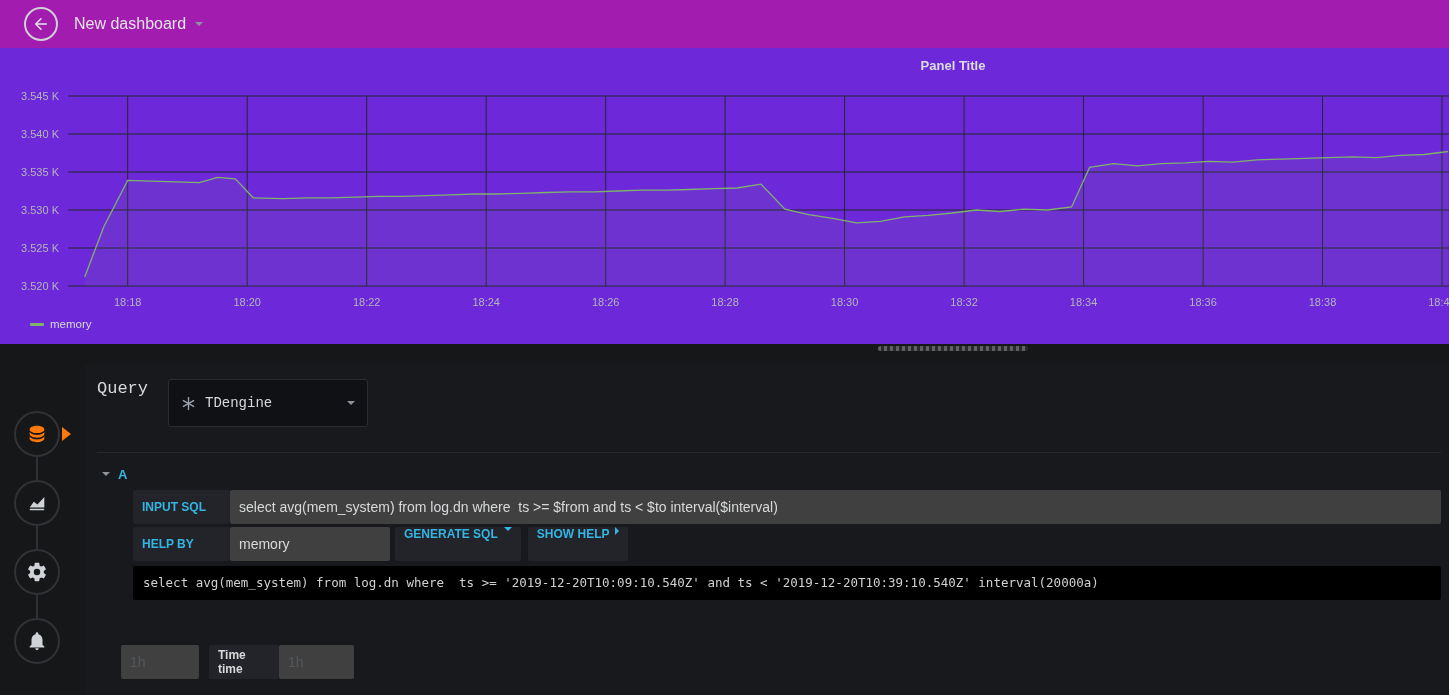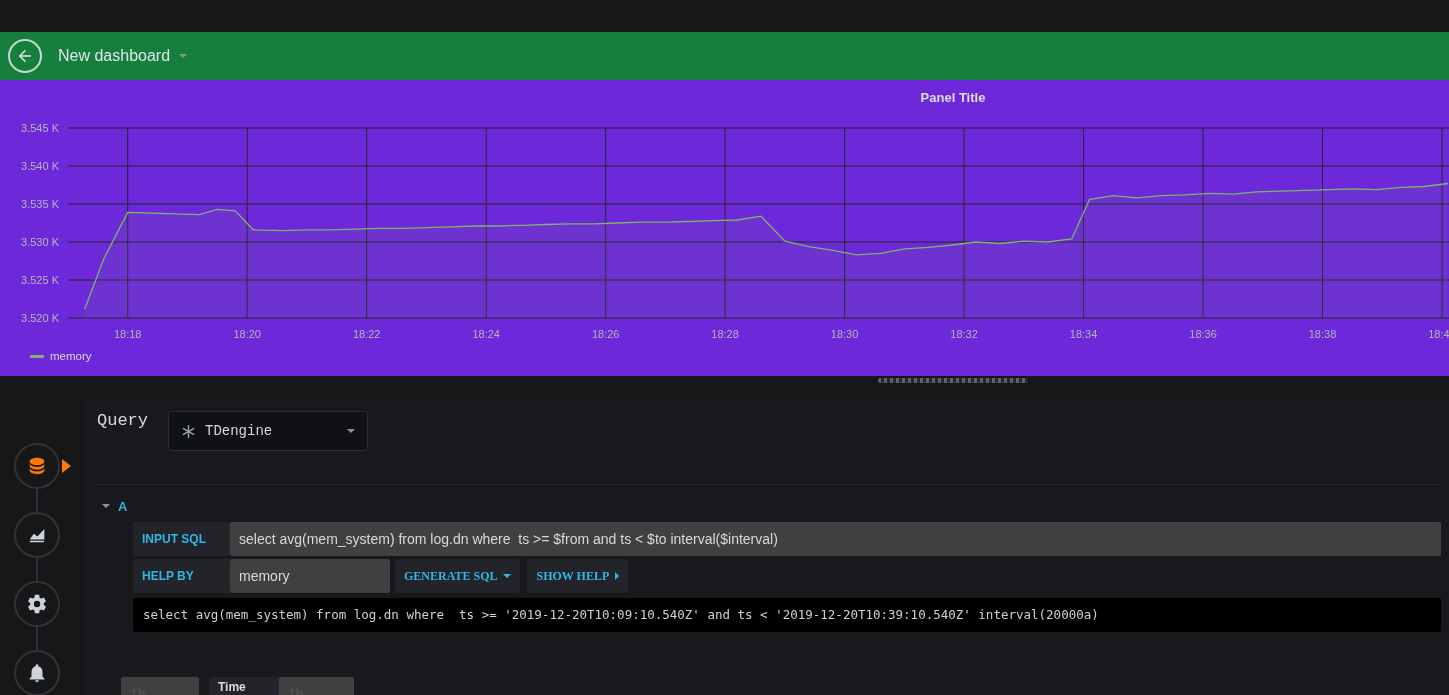--- a/index.html
+++ b/index.html
@@ -1,20 +1,20 @@
 <!DOCTYPE html>
 <html><head>
 <meta charset="utf-8">
 <style>
   * { margin:0; padding:0; box-sizing:border-box; }
   html,body { width:1449px; height:695px; overflow:hidden; background:#161719;
     font-family:"Liberation Sans", sans-serif; color:#d8d9da; }
 
   
-  .topbar { height:48px; display:flex; align-items:center; padding-left:8px; background:#15803d;margin-top:32px; }
+  .topbar { height:48px; display:flex; align-items:center; padding-left:24px; background:#a21caf; }
   .back-btn { width:34px; height:34px; border-radius:50%; border:2px solid #d0d1d3;
     background:transparent; display:flex; align-items:center; justify-content:center;
     cursor:pointer; margin-right:16px; }
   .dash-title-wrap { display:flex; align-items:center; gap:9px; cursor:pointer; }
   .dash-title { font-size:16px; font-weight:500; color:#e3e4e6; }
 
   .caret-down { width:0; height:0; border-left:4px solid transparent; border-right:4px solid transparent;
     border-top:4px solid #8d939b; display:inline-block; }
   .caret-right { width:0; height:0; border-top:4px solid transparent; border-bottom:4px solid transparent;
     border-left:4px solid #33b5e5; display:inline-block; }
@@ -46,21 +46,21 @@
     display:flex; align-items:center; justify-content:center; cursor:pointer; position:relative; z-index:1; }
   .tab svg { display:block; }
   .tab-pointer { position:absolute; right:-13px; top:50%; transform:translateY(-50%);
     width:0; height:0; border-top:7px solid transparent; border-bottom:7px solid transparent;
     border-left:9px solid #ff780a; }
 
   .editor-content { flex:1; background:#18191c; padding:0 8px 0 12px; position:relative; }
 
   .query-header { display:flex; gap:20px; margin-top:14px; height:38px;font-family:Liberation Mono, monospace; }
   .query-title { font-size:17px; font-weight:500; color:#d8d9da; }
-  .ds-picker { width:200px; height:40px; background:#101114; border:1px solid #2a2c31; border-radius:3px;
+  .ds-picker { width:200px; height:48px; background:#101114; border:1px solid #2a2c31; border-radius:3px;
     display:flex; align-items:center; gap:9px; padding:0 12px; cursor:pointer; }
   .ds-name { font-size:14px; color:#d8d9da; }
   .ds-picker .caret-down { margin-left:auto; }
 
   .query-block { margin-top:35px; border-top:1px solid #26272b; padding-top:8px; }
   .query-ref-header { display:flex; align-items:center; gap:8px; padding-left:5px; height:26px; }
   .ref-id { color:#33b5e5; font-size:13px; font-weight:700; cursor:pointer; }
 
   .rows { margin-left:36px; margin-top:3px; }
   .row { display:flex; align-items:stretch; gap:0; margin-bottom:3px; }
@@ -71,23 +71,23 @@
   .reltime { width:129px; }
   .tshift { width:70px; }
 
   .ginput { background:#404040; border:none; outline:none; color:#d8d9da; font-size:14px;
     font-family:"Liberation Sans",sans-serif; height:34px; padding:0 9px; border-radius:2px; }
   .ginput::placeholder { color:#53575c; }
   .grow { flex:1; min-width:0; }
   .alias { width:160px; }
   .w78 { width:78px; } .w75 { width:75px; }
 
-  .text-btn { display:inline-flex; align-items:center; gap:6px; height:34px; padding:0 9px;
+  .text-btn { display:inline-flex; gap:6px; height:34px; padding:0 9px;
     background:#222429; border:none; border-radius:2px; color:#33b5e5; font-size:12px; font-weight:700;
-    font-family:Liberation Serif, serif; cursor:pointer; flex:none; }
+    font-family:Liberation Sans, sans-serif; cursor:pointer; flex:none; }
   .ml5 { margin-left:5px; } .ml7 { margin-left:7px; }
 
   .sql-preview { margin-top:5px; margin-right:0; height:34px; line-height:34px; padding:0 10px;
     background:#000000; border-radius:2px; font-family:"DejaVu Sans Mono", monospace; font-size:12.5px;
     color:#d0d1d3; white-space:pre; overflow:hidden; }
 
   .options-row { display:flex; gap:10px; margin-left:24px; margin-top:45px; }
   .opt-group { display:flex; gap:0; }
 </style>
 </head>

